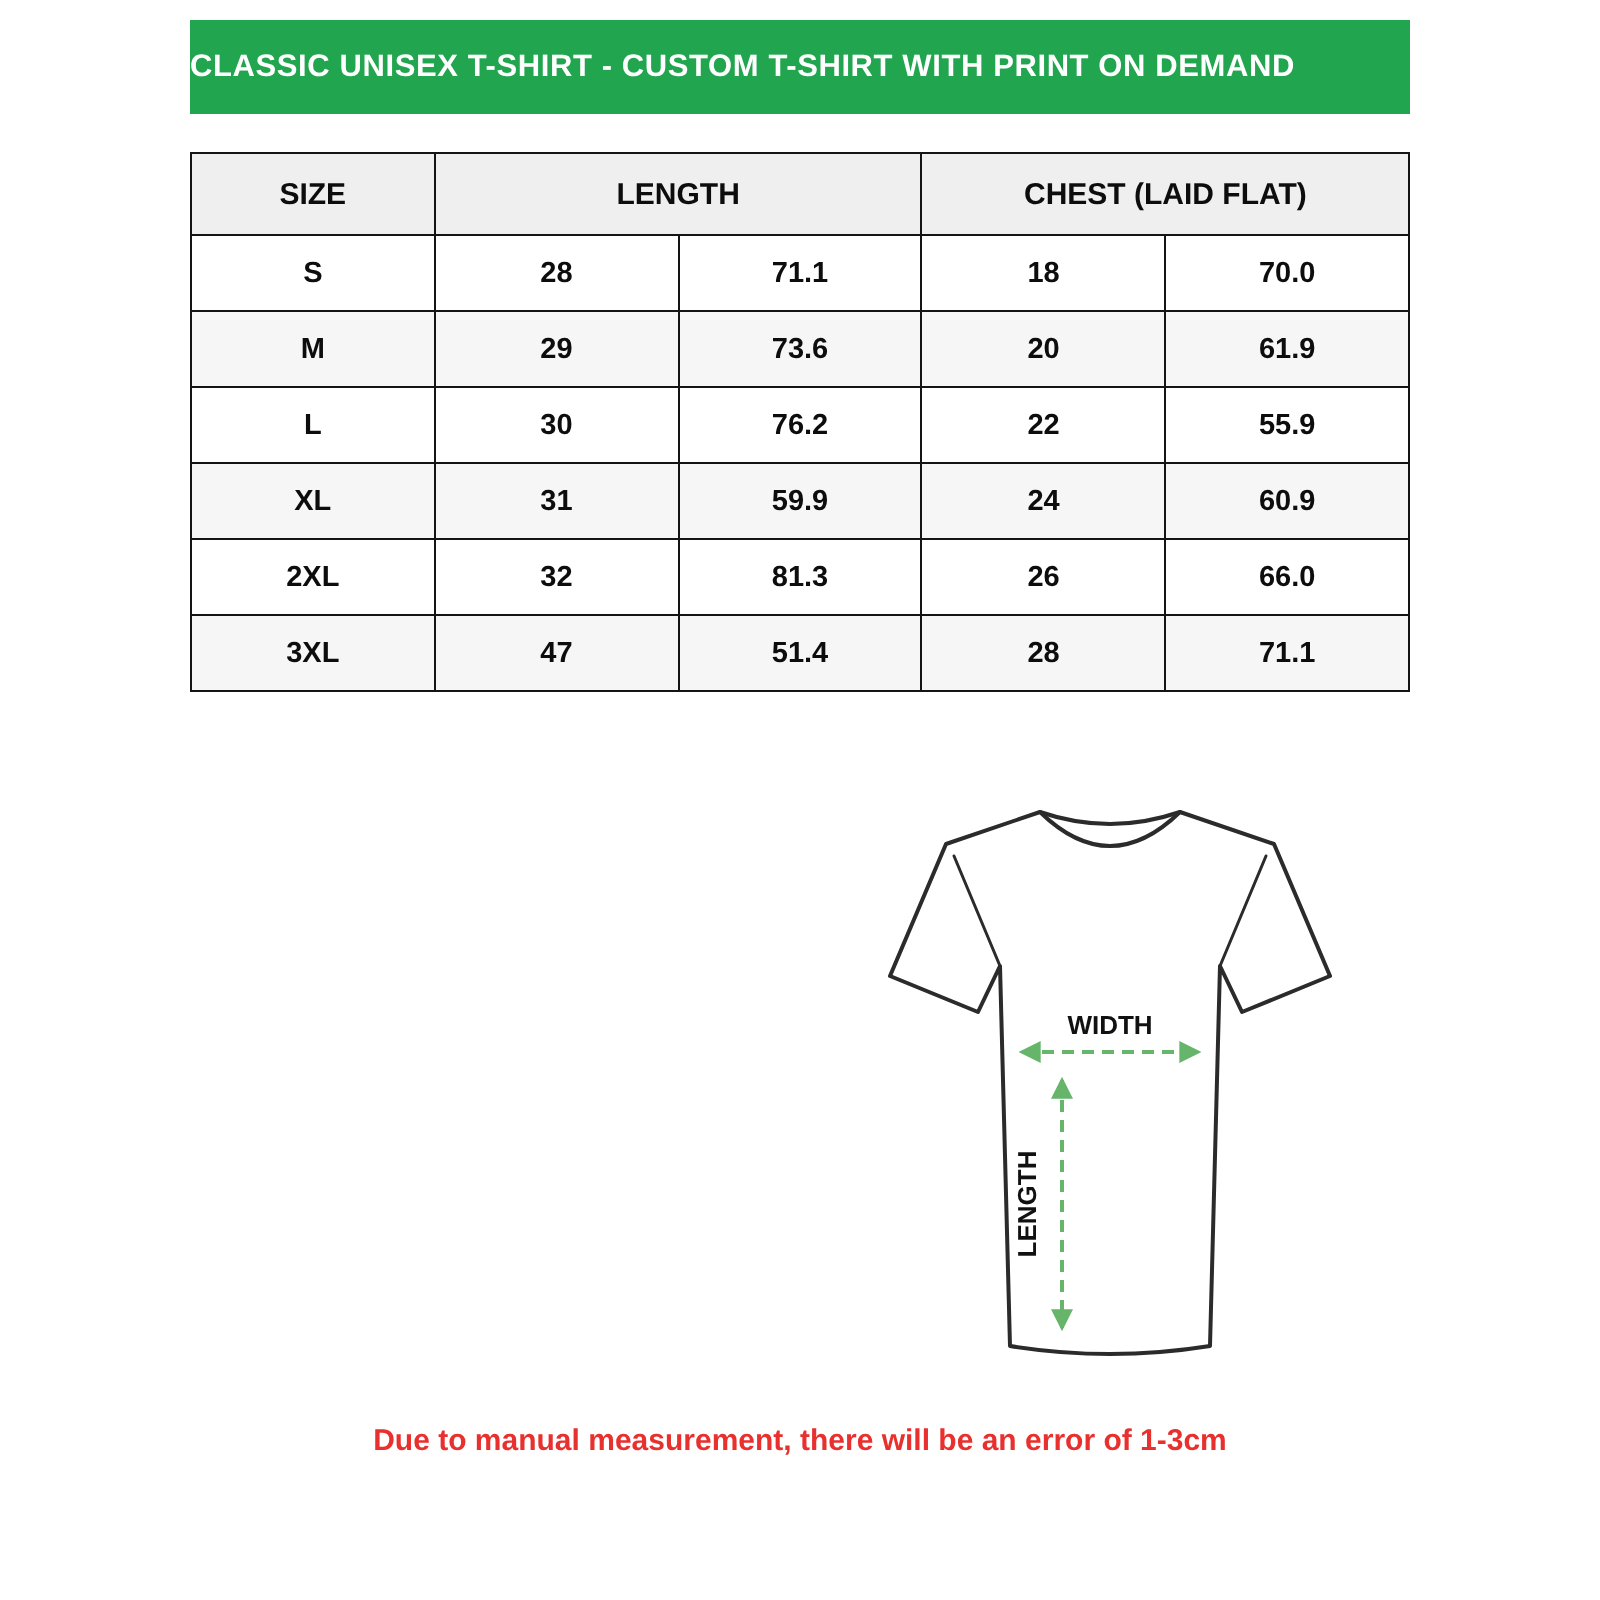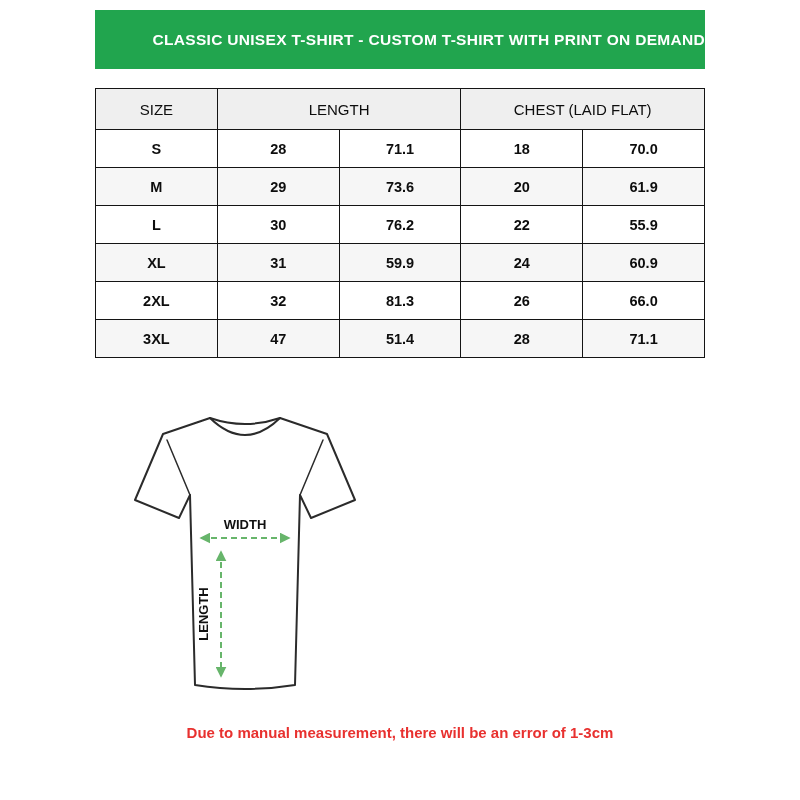--- a/index.html
+++ b/index.html
@@ -11,24 +11,24 @@
     overflow: hidden;
     font-family: "Liberation Sans", sans-serif;
   }
   .page {
     width: 610px;
     margin: 0 auto;
     padding-top: 10px;
   }
   .banner {
     background: var(--banner-bg, #21a54e);
-    height: 59px;
+    height: 47px;
     display: flex;
     align-items: center;
-    justify-content: flex-end;
+    justify-content: flex-start;
   }
   .banner h1 {
     margin: 0;
     color: var(--banner-text, #ffffff);
     font-size: 15.5px;
     font-weight: bold;
     letter-spacing: 0.3px;
     white-space: nowrap;
   }
   table.size-table {
@@ -41,33 +41,33 @@
   .size-table td {
     border: 1px solid var(--table-border, #141414);
     text-align: center;
     vertical-align: middle;
     color: #0d0d0d;
   }
   .size-table th {
     height: 38px;
     background: var(--header-bg, #efefef);
     font-size: 15px;
-    font-weight: normal;
+    font-weight: bold;
   }
   .size-table td {
     height: 35px;
     font-size: 14.5px;
     font-weight: bold;
   }
   .size-table tbody tr:nth-child(even) {
     background: var(--row-alt-bg, #f6f6f6);
   }
   .diagram {
     margin-top: 42px;
-    text-align: left;
+    text-align: right;
     height: 312px;
   }
   .note {
     margin: 12px 0 0 0;
     text-align: center;
     color: var(--note-color, #e8312f);
     font-size: 15px;
     font-weight: bold;
   }
 </style>

